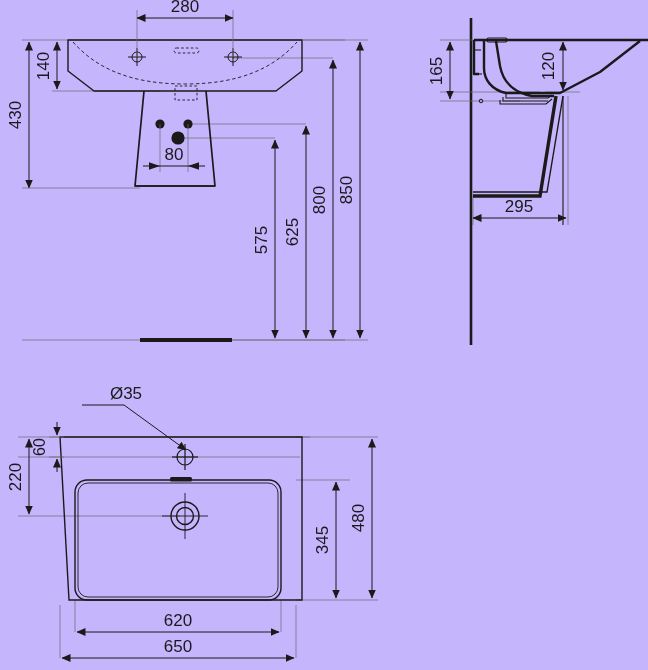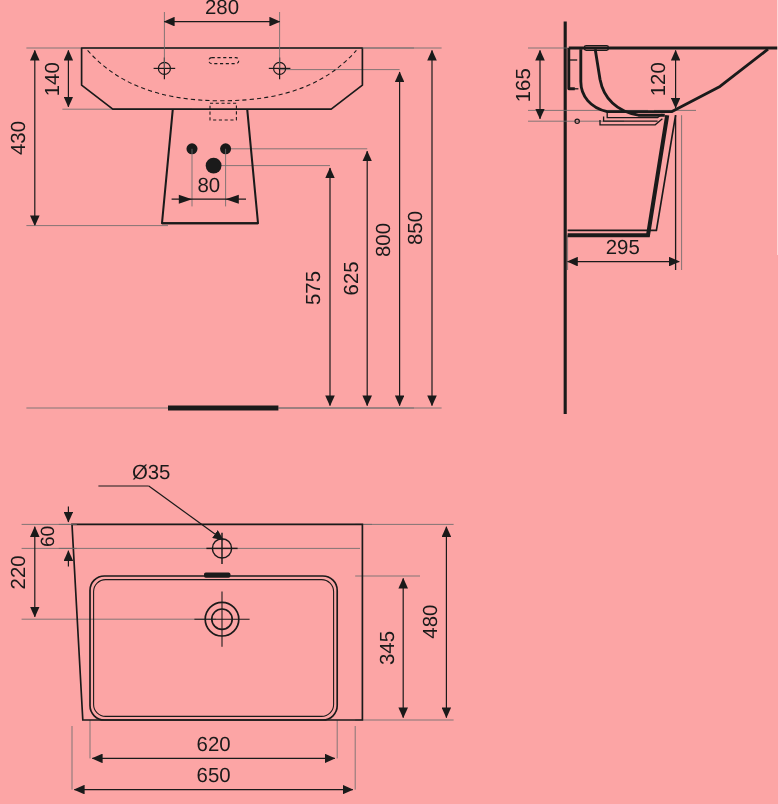--- a/index.html
+++ b/index.html
@@ -7,21 +7,21 @@
     padding: 0;
     background: #ffffff;
   }
   body {
     font-family: "Liberation Sans", sans-serif;
   }
   #sheet {
     position: relative;
     width: 648px;
     height: 670px;
-    background: #fca5a5;
+    background: #c4b5fd;
     overflow: hidden;
   }
   #sheet svg {
     display: block;
   }
   .dimtext {
     font-family: "Liberation Sans", sans-serif;
     font-size: 17px;
     fill: #1a1a1a;
     letter-spacing: 0px;

